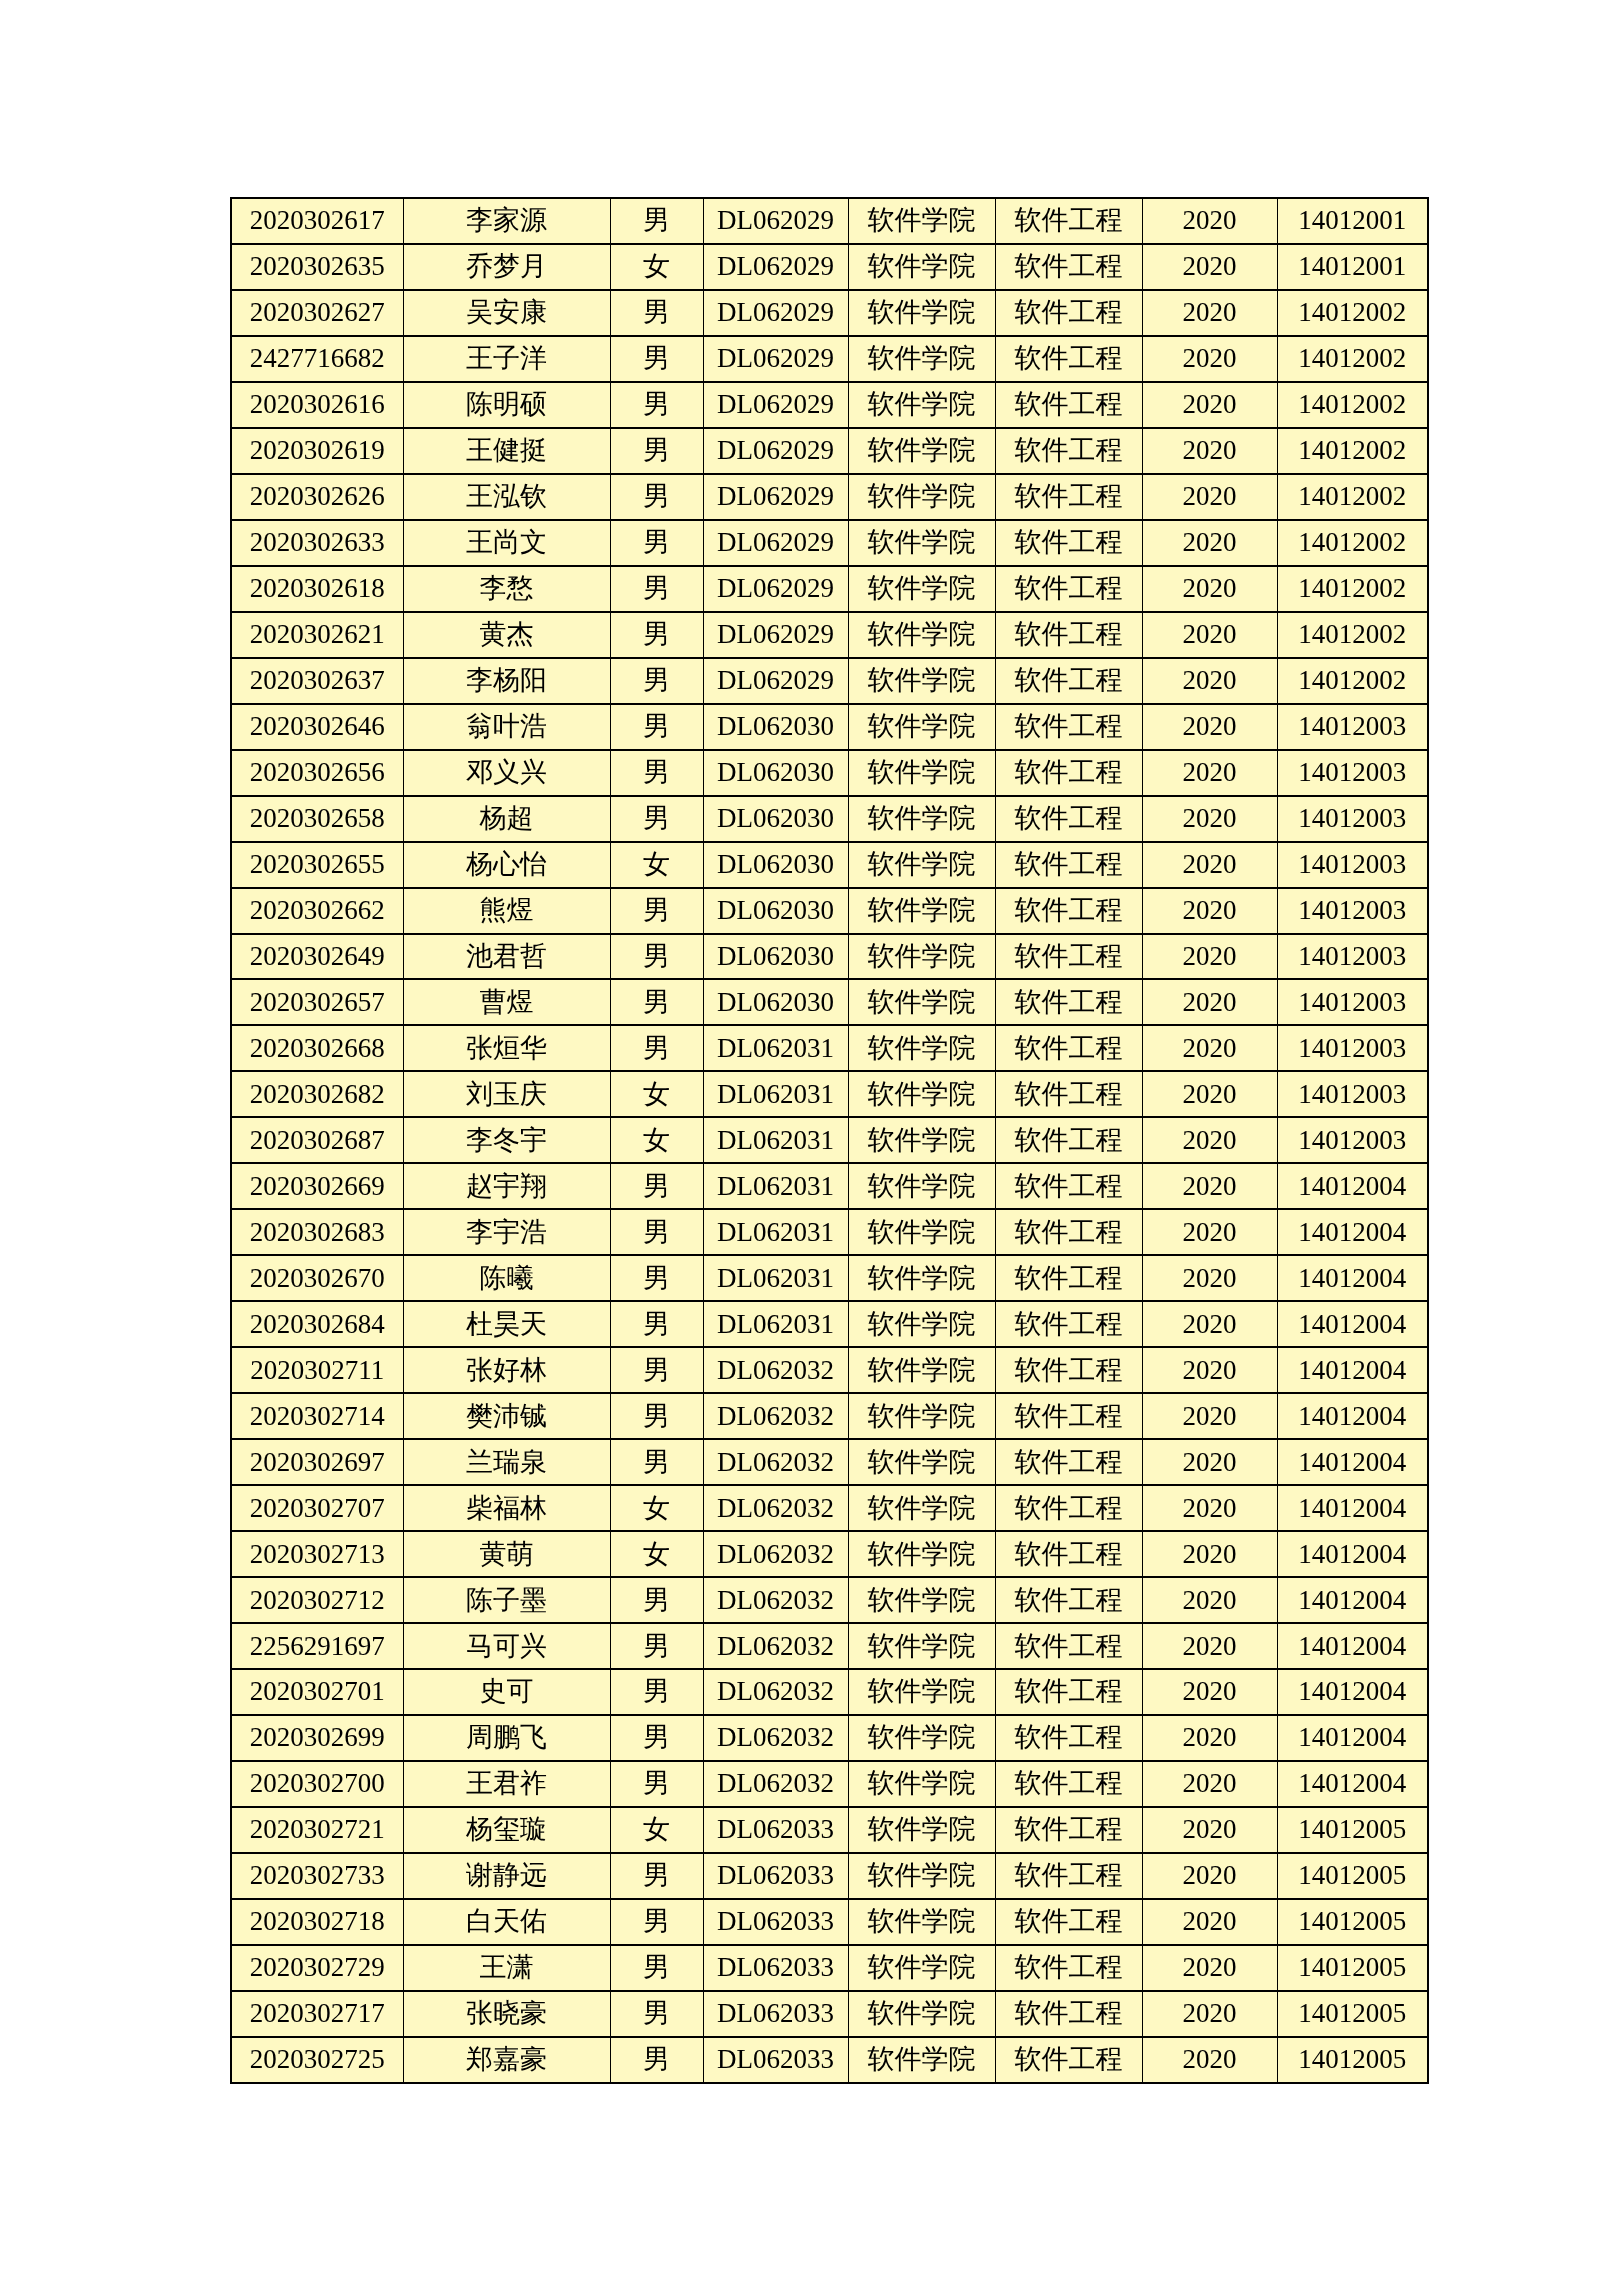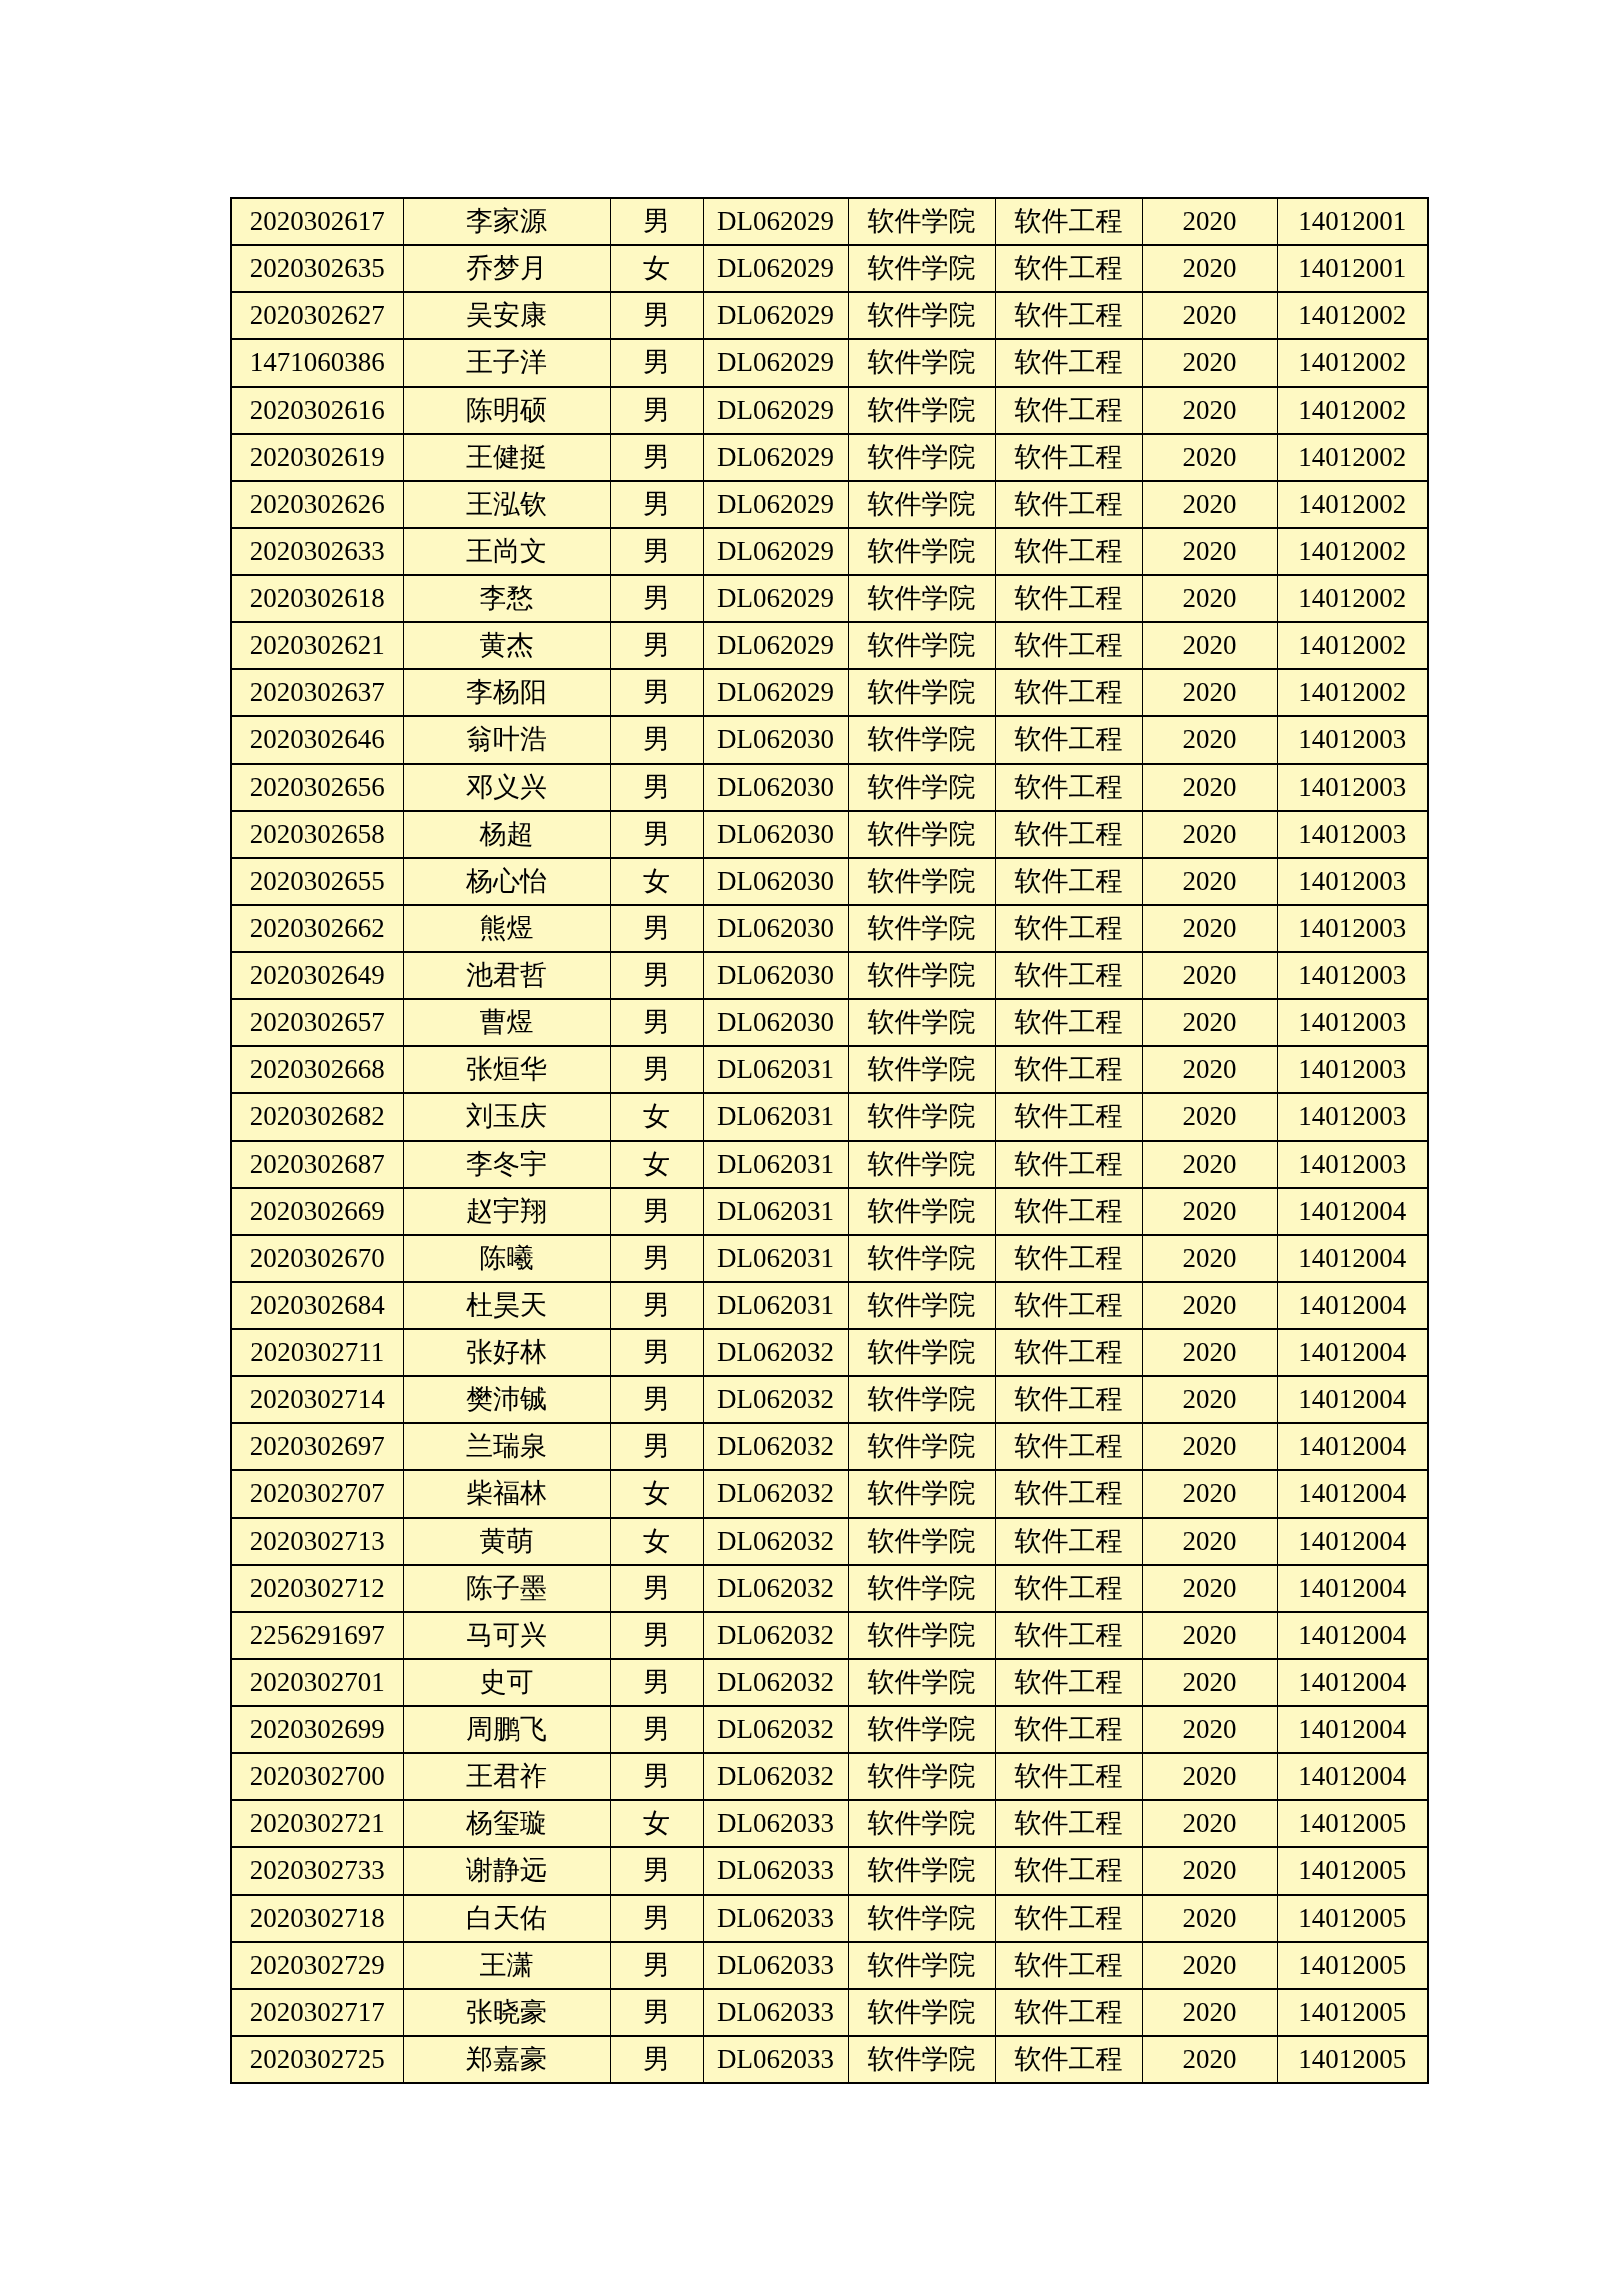--- a/index.html
+++ b/index.html
@@ -94,21 +94,21 @@
     <td>2020302627</td>
     <td>吴安康</td>
     <td>男</td>
     <td>DL062029</td>
     <td>软件学院</td>
     <td>软件工程</td>
     <td>2020</td>
     <td>14012002</td>
   </tr>
         <tr>
-    <td>1471060386</td>
+    <td>2427716682</td>
     <td>王子洋</td>
     <td>男</td>
     <td>DL062029</td>
     <td>软件学院</td>
     <td>软件工程</td>
     <td>2020</td>
     <td>14012002</td>
   </tr>
         <tr>
     <td>2020302616</td>
@@ -276,20 +276,30 @@
     <td>女</td>
     <td>DL062031</td>
     <td>软件学院</td>
     <td>软件工程</td>
     <td>2020</td>
     <td>14012003</td>
   </tr>
         <tr>
     <td>2020302669</td>
     <td>赵宇翔</td>
+    <td>男</td>
+    <td>DL062031</td>
+    <td>软件学院</td>
+    <td>软件工程</td>
+    <td>2020</td>
+    <td>14012004</td>
+  </tr>
+        <tr>
+    <td>2020302683</td>
+    <td>李宇浩</td>
     <td>男</td>
     <td>DL062031</td>
     <td>软件学院</td>
     <td>软件工程</td>
     <td>2020</td>
     <td>14012004</td>
   </tr>
         <tr>
     <td>2020302670</td>
     <td>陈曦</td>

